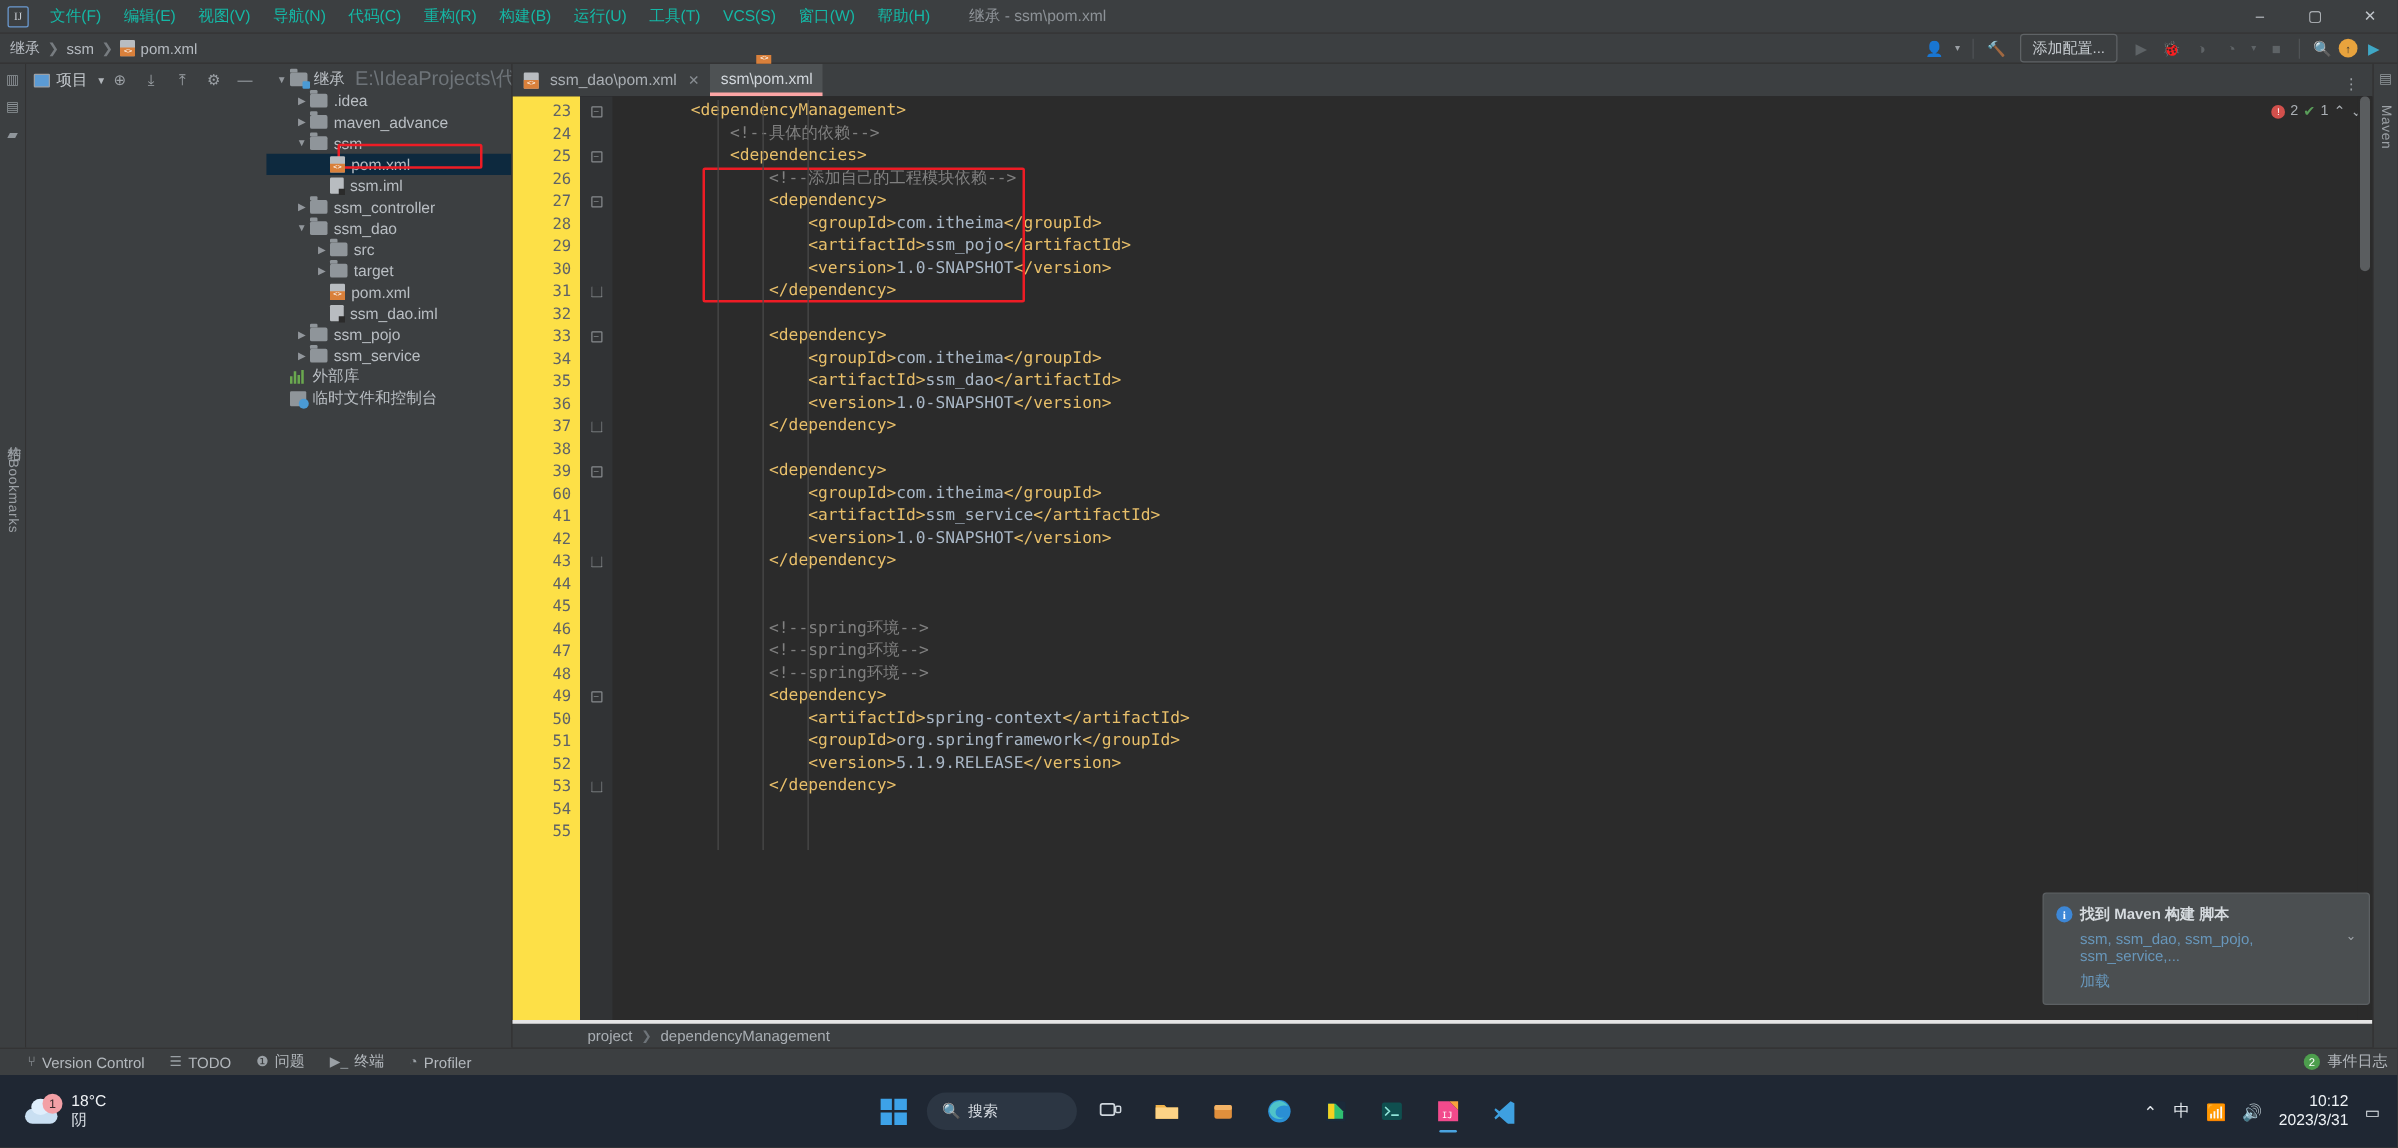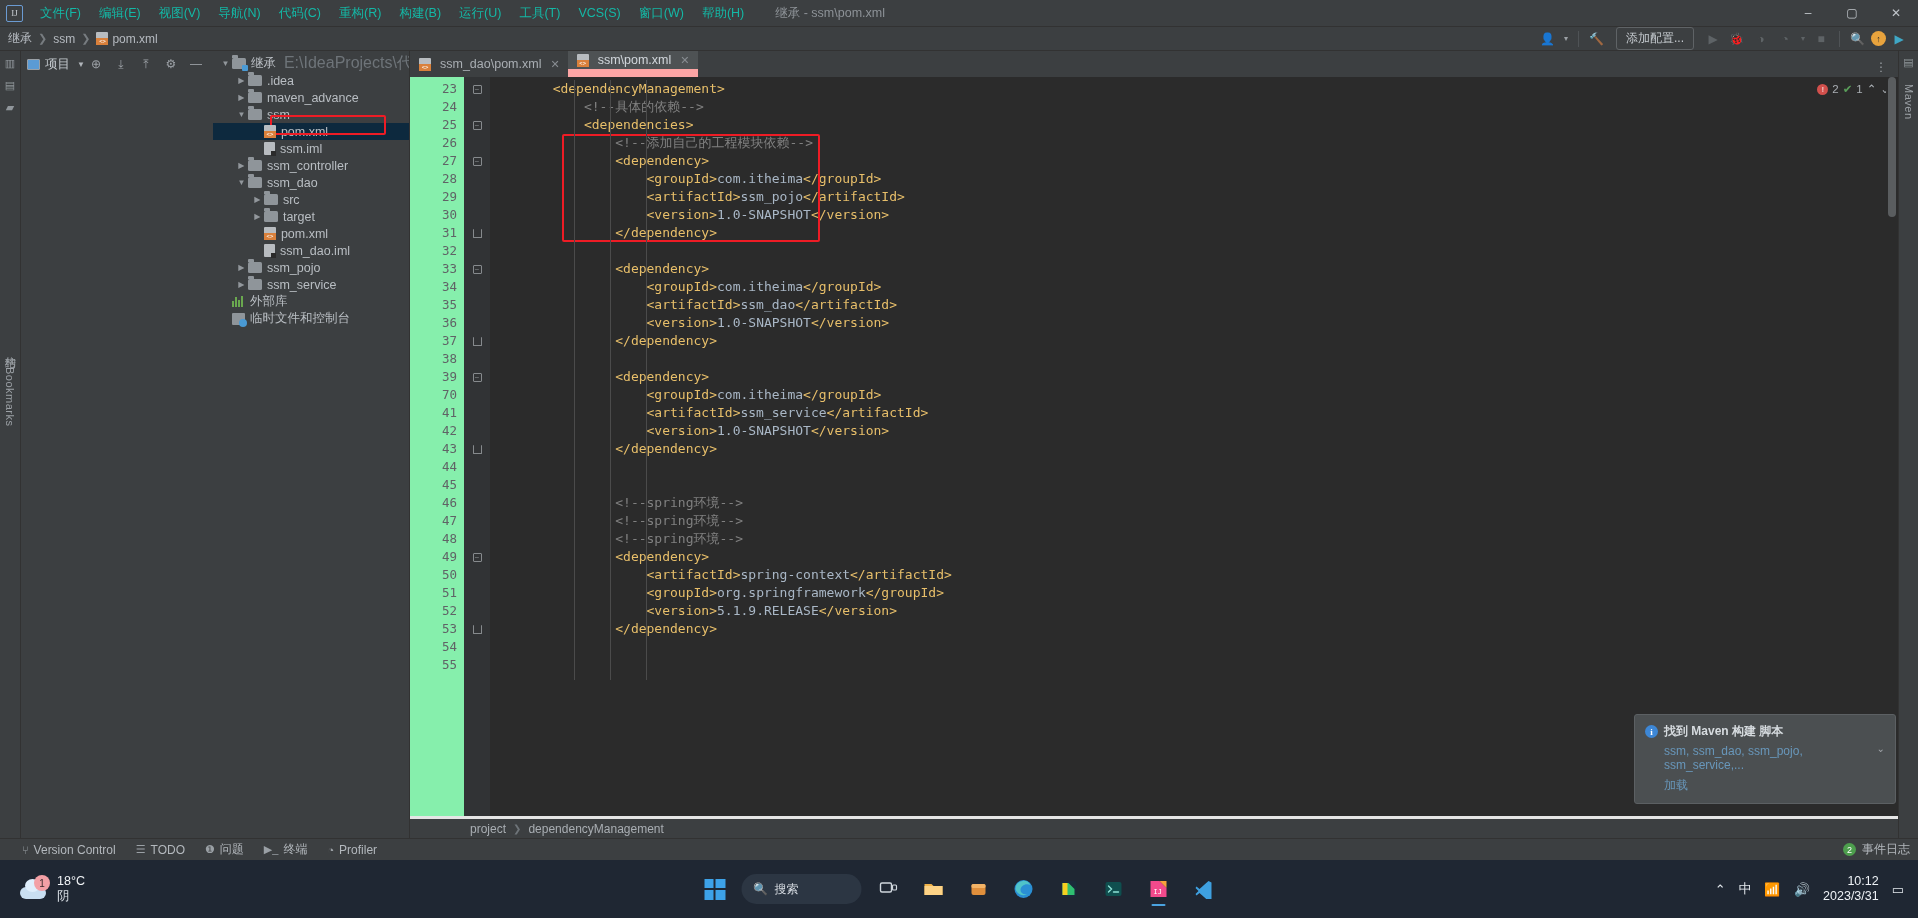--- a/index.html
+++ b/index.html
@@ -87,27 +87,27 @@
      border-radius:50%; background:#4a9ad4; }
   .path-hint{ color:#6e7479; font-size:16px; margin-left:8px; }
   #redbox-tree{ position:absolute; border:2.5px solid #ee1c25; border-radius:2px;
      left:57px; top:64px; width:116px; height:20px; pointer-events:none; }
 
   
   #editor-wrap{ flex:1; display:flex; flex-direction:column; background:#2b2b2b; min-width:0; }
   #tabbar{ height:26px; background:#3c3f41; display:flex; align-items:flex-end; }
   .etab{ height:26px; display:flex; align-items:center; padding:0 8px 0 9px; gap:5px;
      color:#a9aeb3; font-size:12.5px; white-space:nowrap; }
-  .etab.active{ background:#4e5254; color:#d2d7dc; border-bottom:8px solid #fca5a5; }
+  .etab.active{ background:#4e5254; color:#d2d7dc; border-bottom:3px solid #fca5a5;flex-direction:column; }
   .tab-x{ color:#888d92; font-size:11px; margin-left:4px; }
   #tabbar-right{ margin-left:auto; display:flex; align-items:center; padding-right:6px; }
 
   
   #code-area{ flex:1; display:flex; position:relative; overflow:hidden; background:#2b2b2b; }
-  #gutter{ width:54px; background:#86efac; flex:none; padding-top:3px; text-align:right; }
+  #gutter{ width:54px; background:#fde047; flex:none; padding-top:3px; text-align:right; }
   #gutter .ln{ height:18px; line-height:18px; color:#606366; font-size:12.5px; padding-right:7px;
      font-family:"DejaVu Sans Mono", monospace; }
   #foldcol{ width:26px; background:#313335; flex:none; padding-top:3px; position:relative; }
   .fold{ height:18px; display:flex; align-items:center; justify-content:center; }
   .fold-box{ width:9px; height:9px; border:1px solid #868a8d; border-radius:1px; color:#868a8d;
      font-size:8px; line-height:7px; text-align:center; background:#313335; }
   .fold-end{ width:9px; height:9px; border:1px solid #868a8d; border-radius:1px;
      border-top:none; background:#313335; }
   #code{ flex:1; position:relative; padding-top:3px; overflow:hidden;
      font-family:"DejaVu Sans Mono", monospace; font-size:13px; }
@@ -390,21 +390,21 @@
             <div class="ln">30</div>
             <div class="ln">31</div>
             <div class="ln">32</div>
             <div class="ln">33</div>
             <div class="ln">34</div>
             <div class="ln">35</div>
             <div class="ln">36</div>
             <div class="ln">37</div>
             <div class="ln">38</div>
             <div class="ln">39</div>
-            <div class="ln">70</div>
+            <div class="ln">60</div>
             <div class="ln">41</div>
             <div class="ln">42</div>
             <div class="ln">43</div>
             <div class="ln">44</div>
             <div class="ln">45</div>
             <div class="ln">46</div>
             <div class="ln">47</div>
             <div class="ln">48</div>
             <div class="ln">49</div>
             <div class="ln">50</div>

